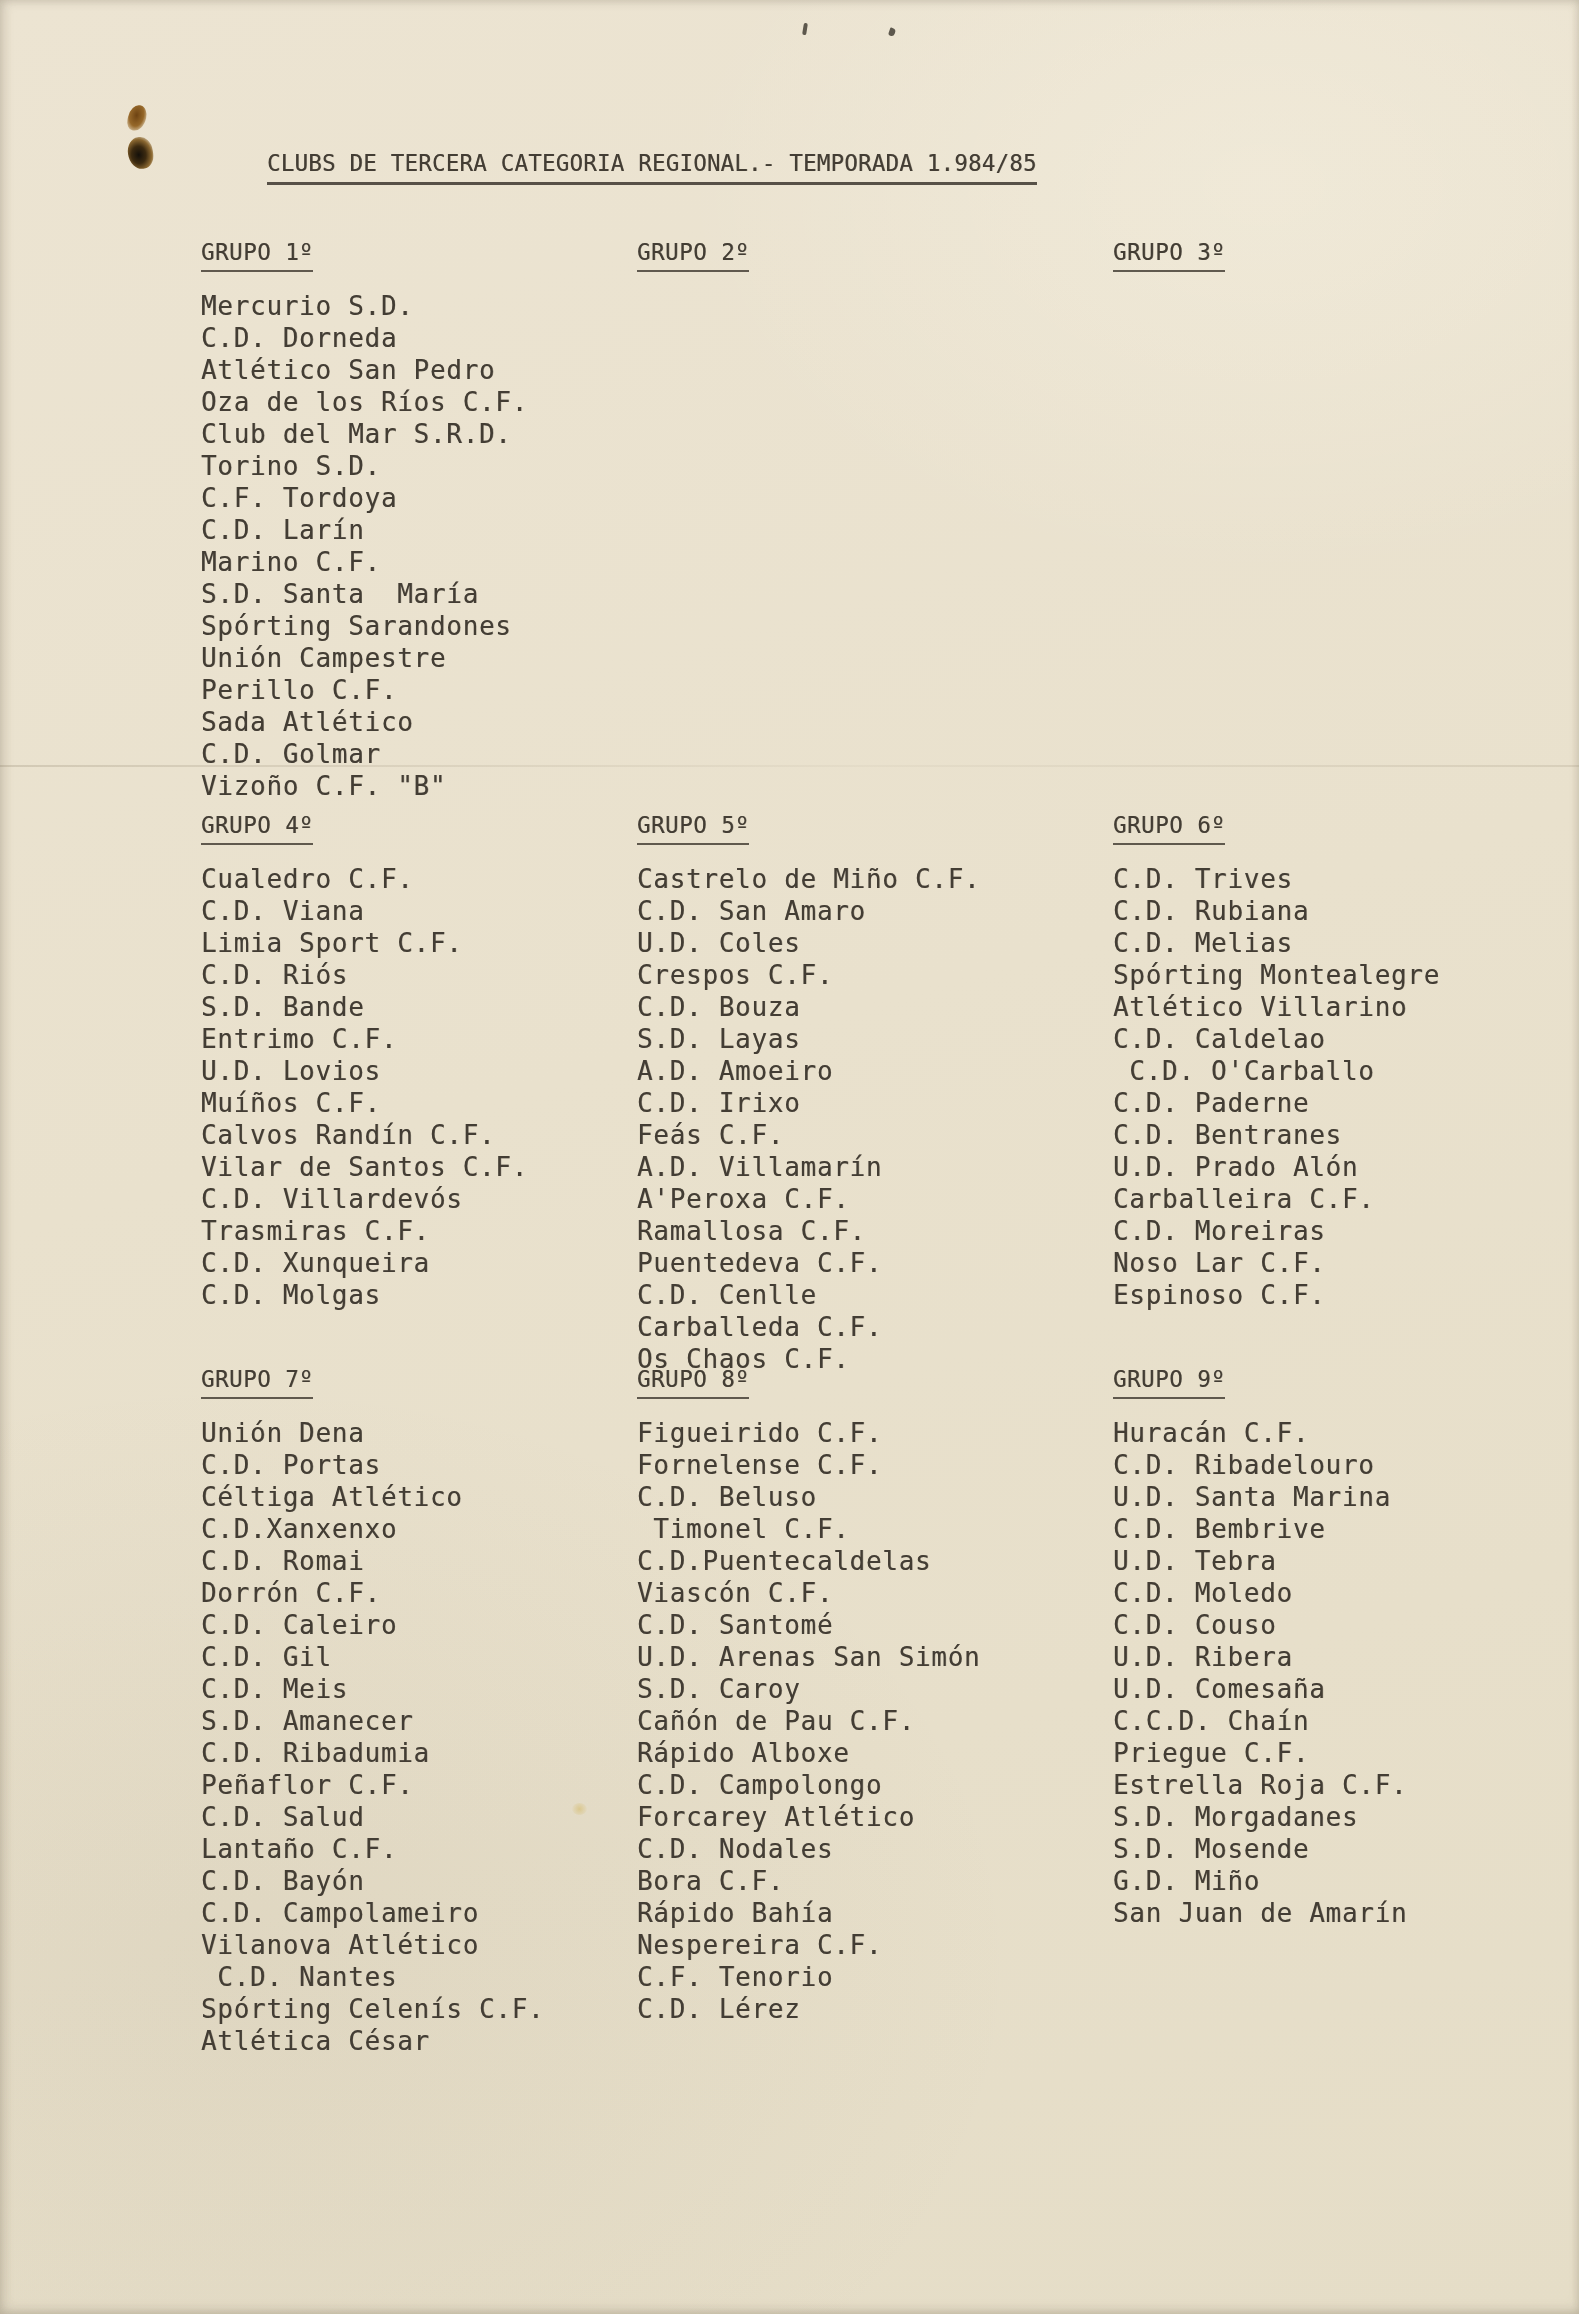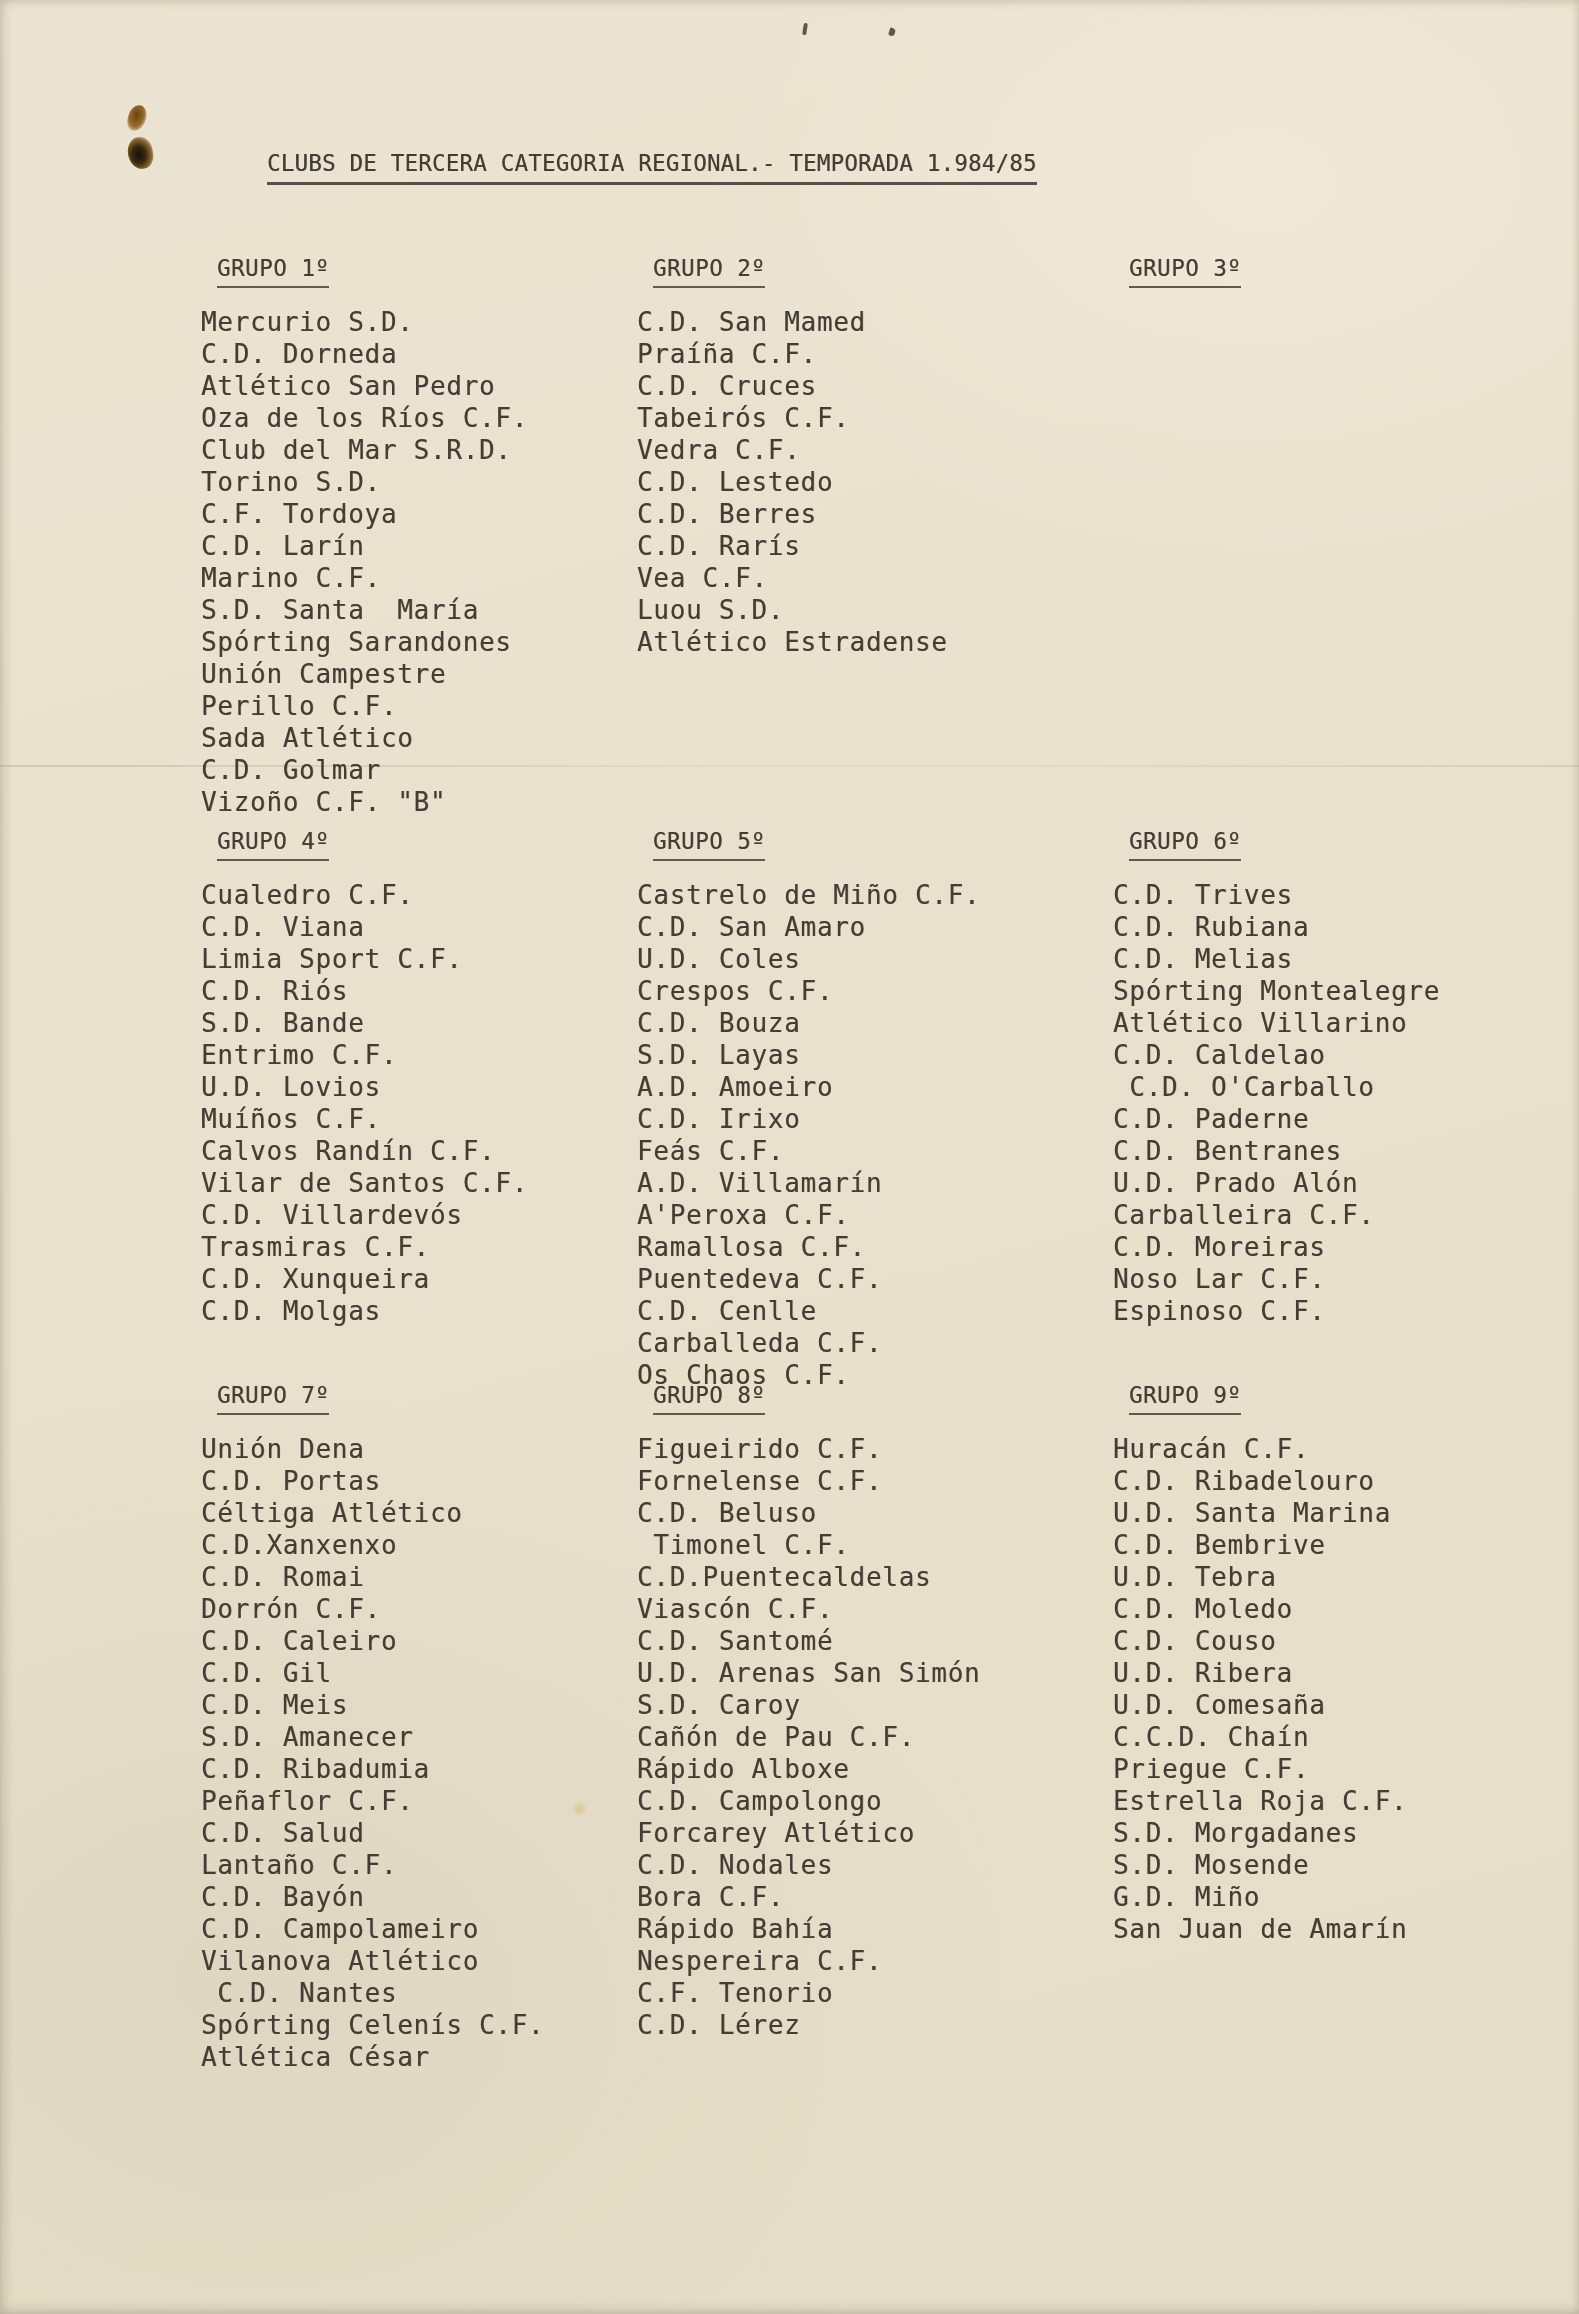--- a/index.html
+++ b/index.html
@@ -51,21 +51,21 @@
   .row{position:absolute;left:0;width:100%;top:0;}
   .r1{top:236px;}
   .r2{top:809px;}
   .r3{top:1363px;}
   .group{position:absolute;top:0;}
   .c1{left:201px;}
   .c2{left:637px;}
   .c3{left:1113px;}
 
   .ghead{
-    margin:16px;font-size:22.5px;font-weight:normal;letter-spacing:0.5px;line-height:32px;
+    margin:0;font-size:22.5px;font-weight:normal;letter-spacing:0.5px;line-height:32px;
     text-shadow:0.4px 0.4px 0.6px rgba(62,56,46,0.5);
   }
   .ghead-label{display:inline-block;border-bottom:2.8px solid rgba(56,50,41,0.78);padding-bottom:1.9px;}
 
   .clubs{
     list-style:none;margin:18px 0 0 0;padding:0;
     font-size:26px;line-height:32px;letter-spacing:0.7px;
     text-shadow:0.4px 0.4px 0.6px rgba(66,60,50,0.45);
   }
   .club{white-space:pre;}
@@ -101,33 +101,20 @@
           <li class="club">Spórting Sarandones</li>
           <li class="club">Unión Campestre</li>
           <li class="club">Perillo C.F.</li>
           <li class="club">Sada Atlético</li>
           <li class="club">C.D. Golmar</li>
           <li class="club">Vizoño C.F. "B"</li>
         </ul>
     </section>
     <section class="group c2">
       <h2 class="ghead"><span class="ghead-label">GRUPO 2º</span></h2>
-      <ul class="clubs">
-          <li class="club">C.D. San Mamed</li>
-          <li class="club">Praíña C.F.</li>
-          <li class="club">C.D. Cruces</li>
-          <li class="club">Tabeirós C.F.</li>
-          <li class="club">Vedra C.F.</li>
-          <li class="club">C.D. Lestedo</li>
-          <li class="club">C.D. Berres</li>
-          <li class="club">C.D. Rarís</li>
-          <li class="club">Vea C.F.</li>
-          <li class="club">Luou S.D.</li>
-          <li class="club">Atlético Estradense</li>
-        </ul>
     </section>
     <section class="group c3">
       <h2 class="ghead"><span class="ghead-label">GRUPO 3º</span></h2>
     </section>
   </div>
 
   <div class="row r2">
     <section class="group c1">
       <h2 class="ghead"><span class="ghead-label">GRUPO 4º</span></h2>
       <ul class="clubs">

